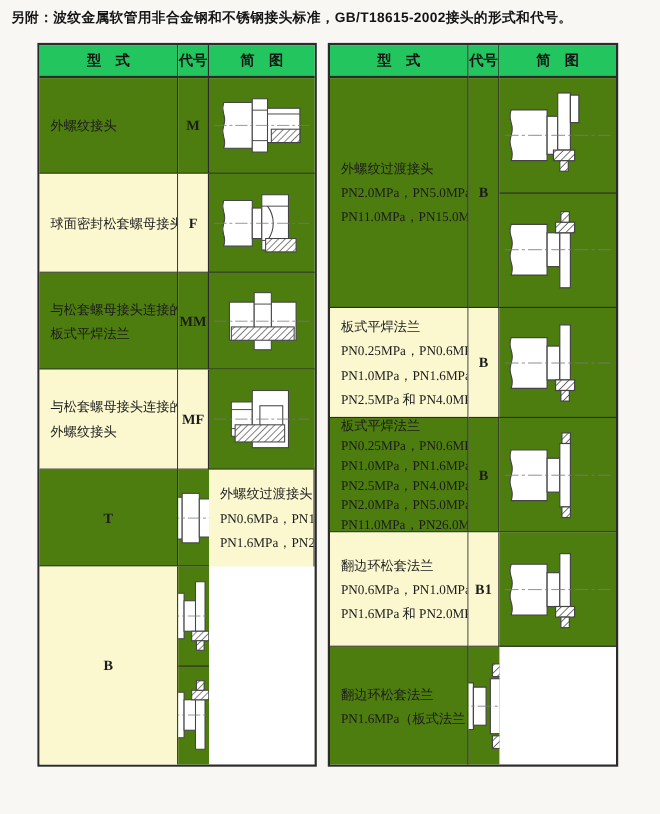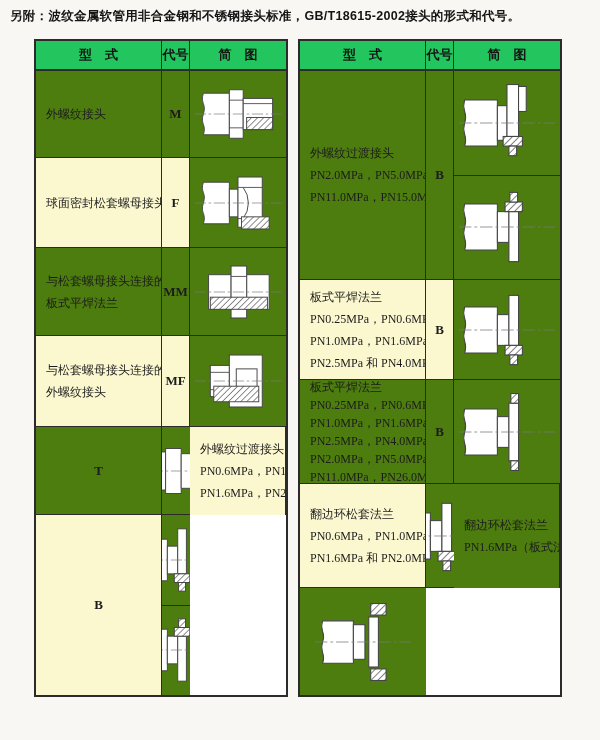--- a/index.html
+++ b/index.html
@@ -280,20 +280,21 @@
             <line x1="2" y1="42" x2="102" y2="42" stroke="#7a7a7a" stroke-width="0.8" stroke-dasharray="13 3 3 3"></line>
           </svg>
         </div>
     </div>
 
     <div class="c type hl">
       <div class="ln">翻边环松套法兰</div>
       <div class="ln">PN0.6MPa，PN1.0MPa,</div>
       <div class="ln">PN1.6MPa 和 PN2.0MPa,</div>
     </div>
+    <div class="c code hl">B1</div>
     <div class="c lastcol dcell">
       <div class="diag">
           <svg viewBox="0 0 104 84" preserveAspectRatio="xMidYMid meet">
             <path d="M42 18 L8 18 c-4 12 4 12 0 24 c-4 12 4 12 0 24 L42 66 Z" fill="#fff" stroke="#444" stroke-width="1.1"></path>
             <rect x="42" y="26" width="12" height="32" fill="#fff" stroke="#444" stroke-width="1.1"></rect>
             <rect x="54" y="8" width="10" height="50" fill="#fff" stroke="#444" stroke-width="1.1"></rect>
             <line x1="54" y1="58" x2="64" y2="66" stroke="#444" stroke-width="1"></line>
             <rect x="50" y="58" width="18" height="10" fill="url(#hx)" stroke="#444" stroke-width="1.1"></rect>
             <rect x="55" y="68" width="8" height="10" fill="url(#hx)" stroke="#444" stroke-width="1.1"></rect>
             <line x1="2" y1="42" x2="102" y2="42" stroke="#7a7a7a" stroke-width="0.8" stroke-dasharray="13 3 3 3"></line>

